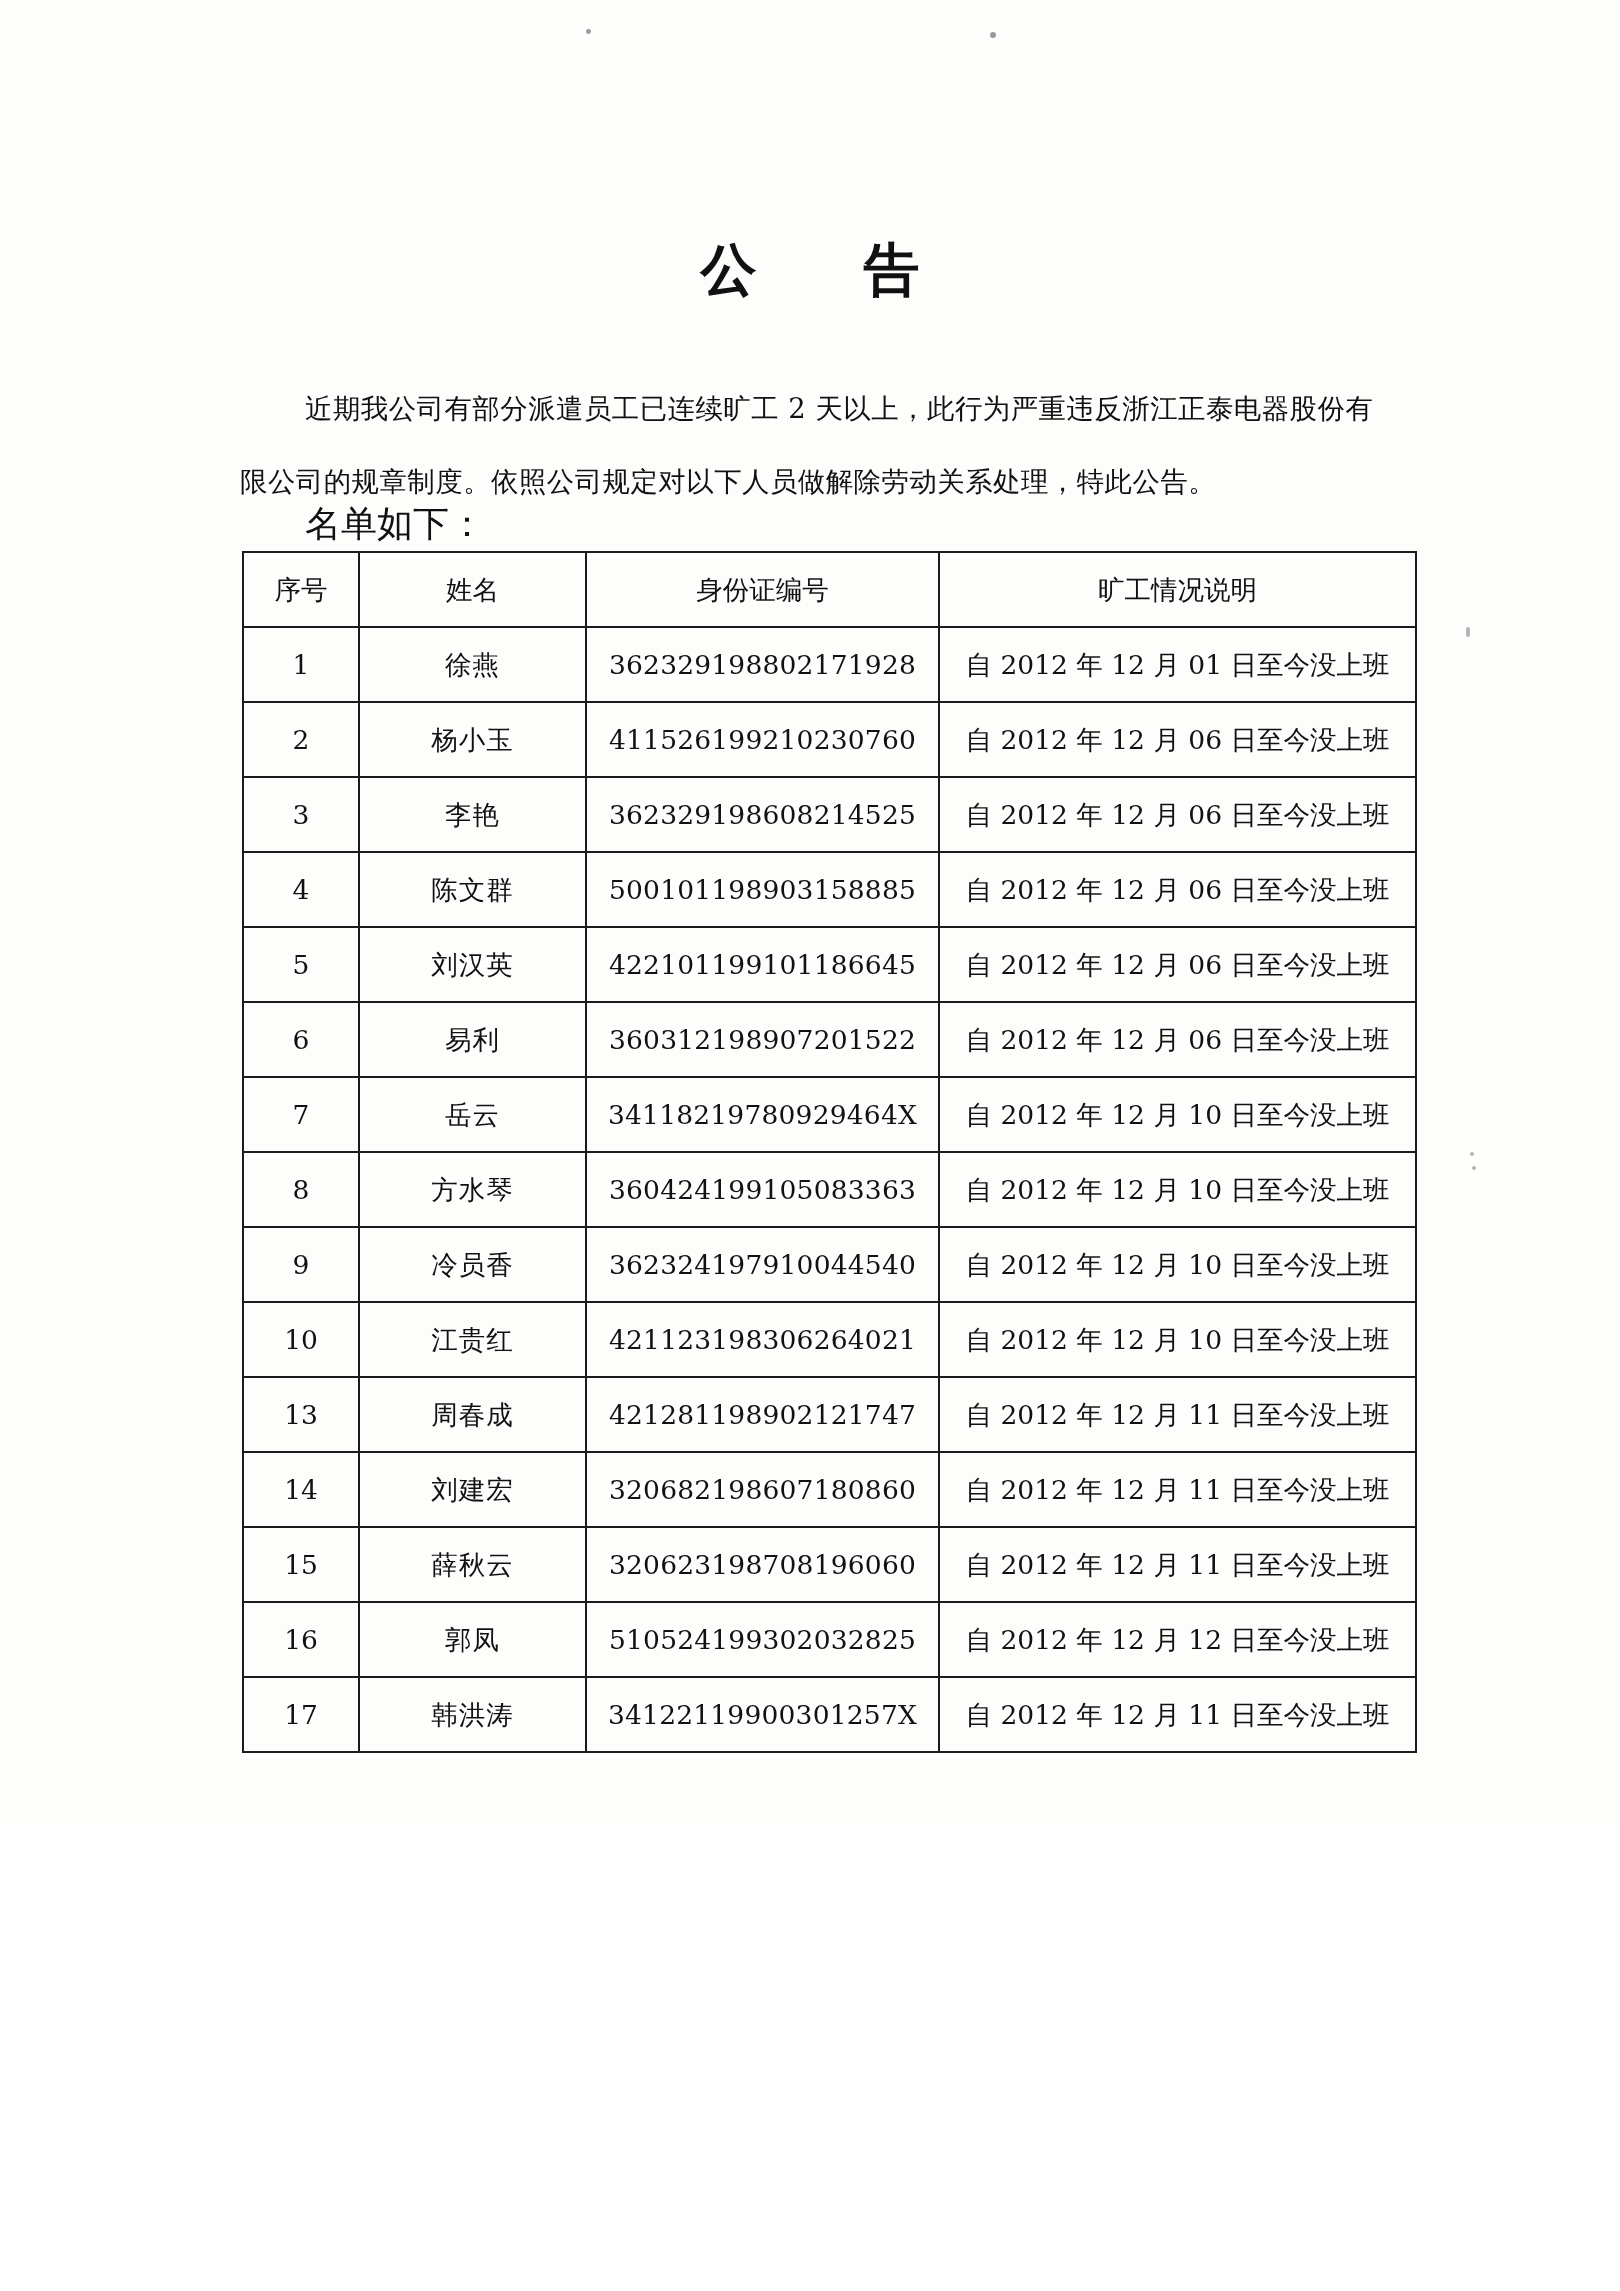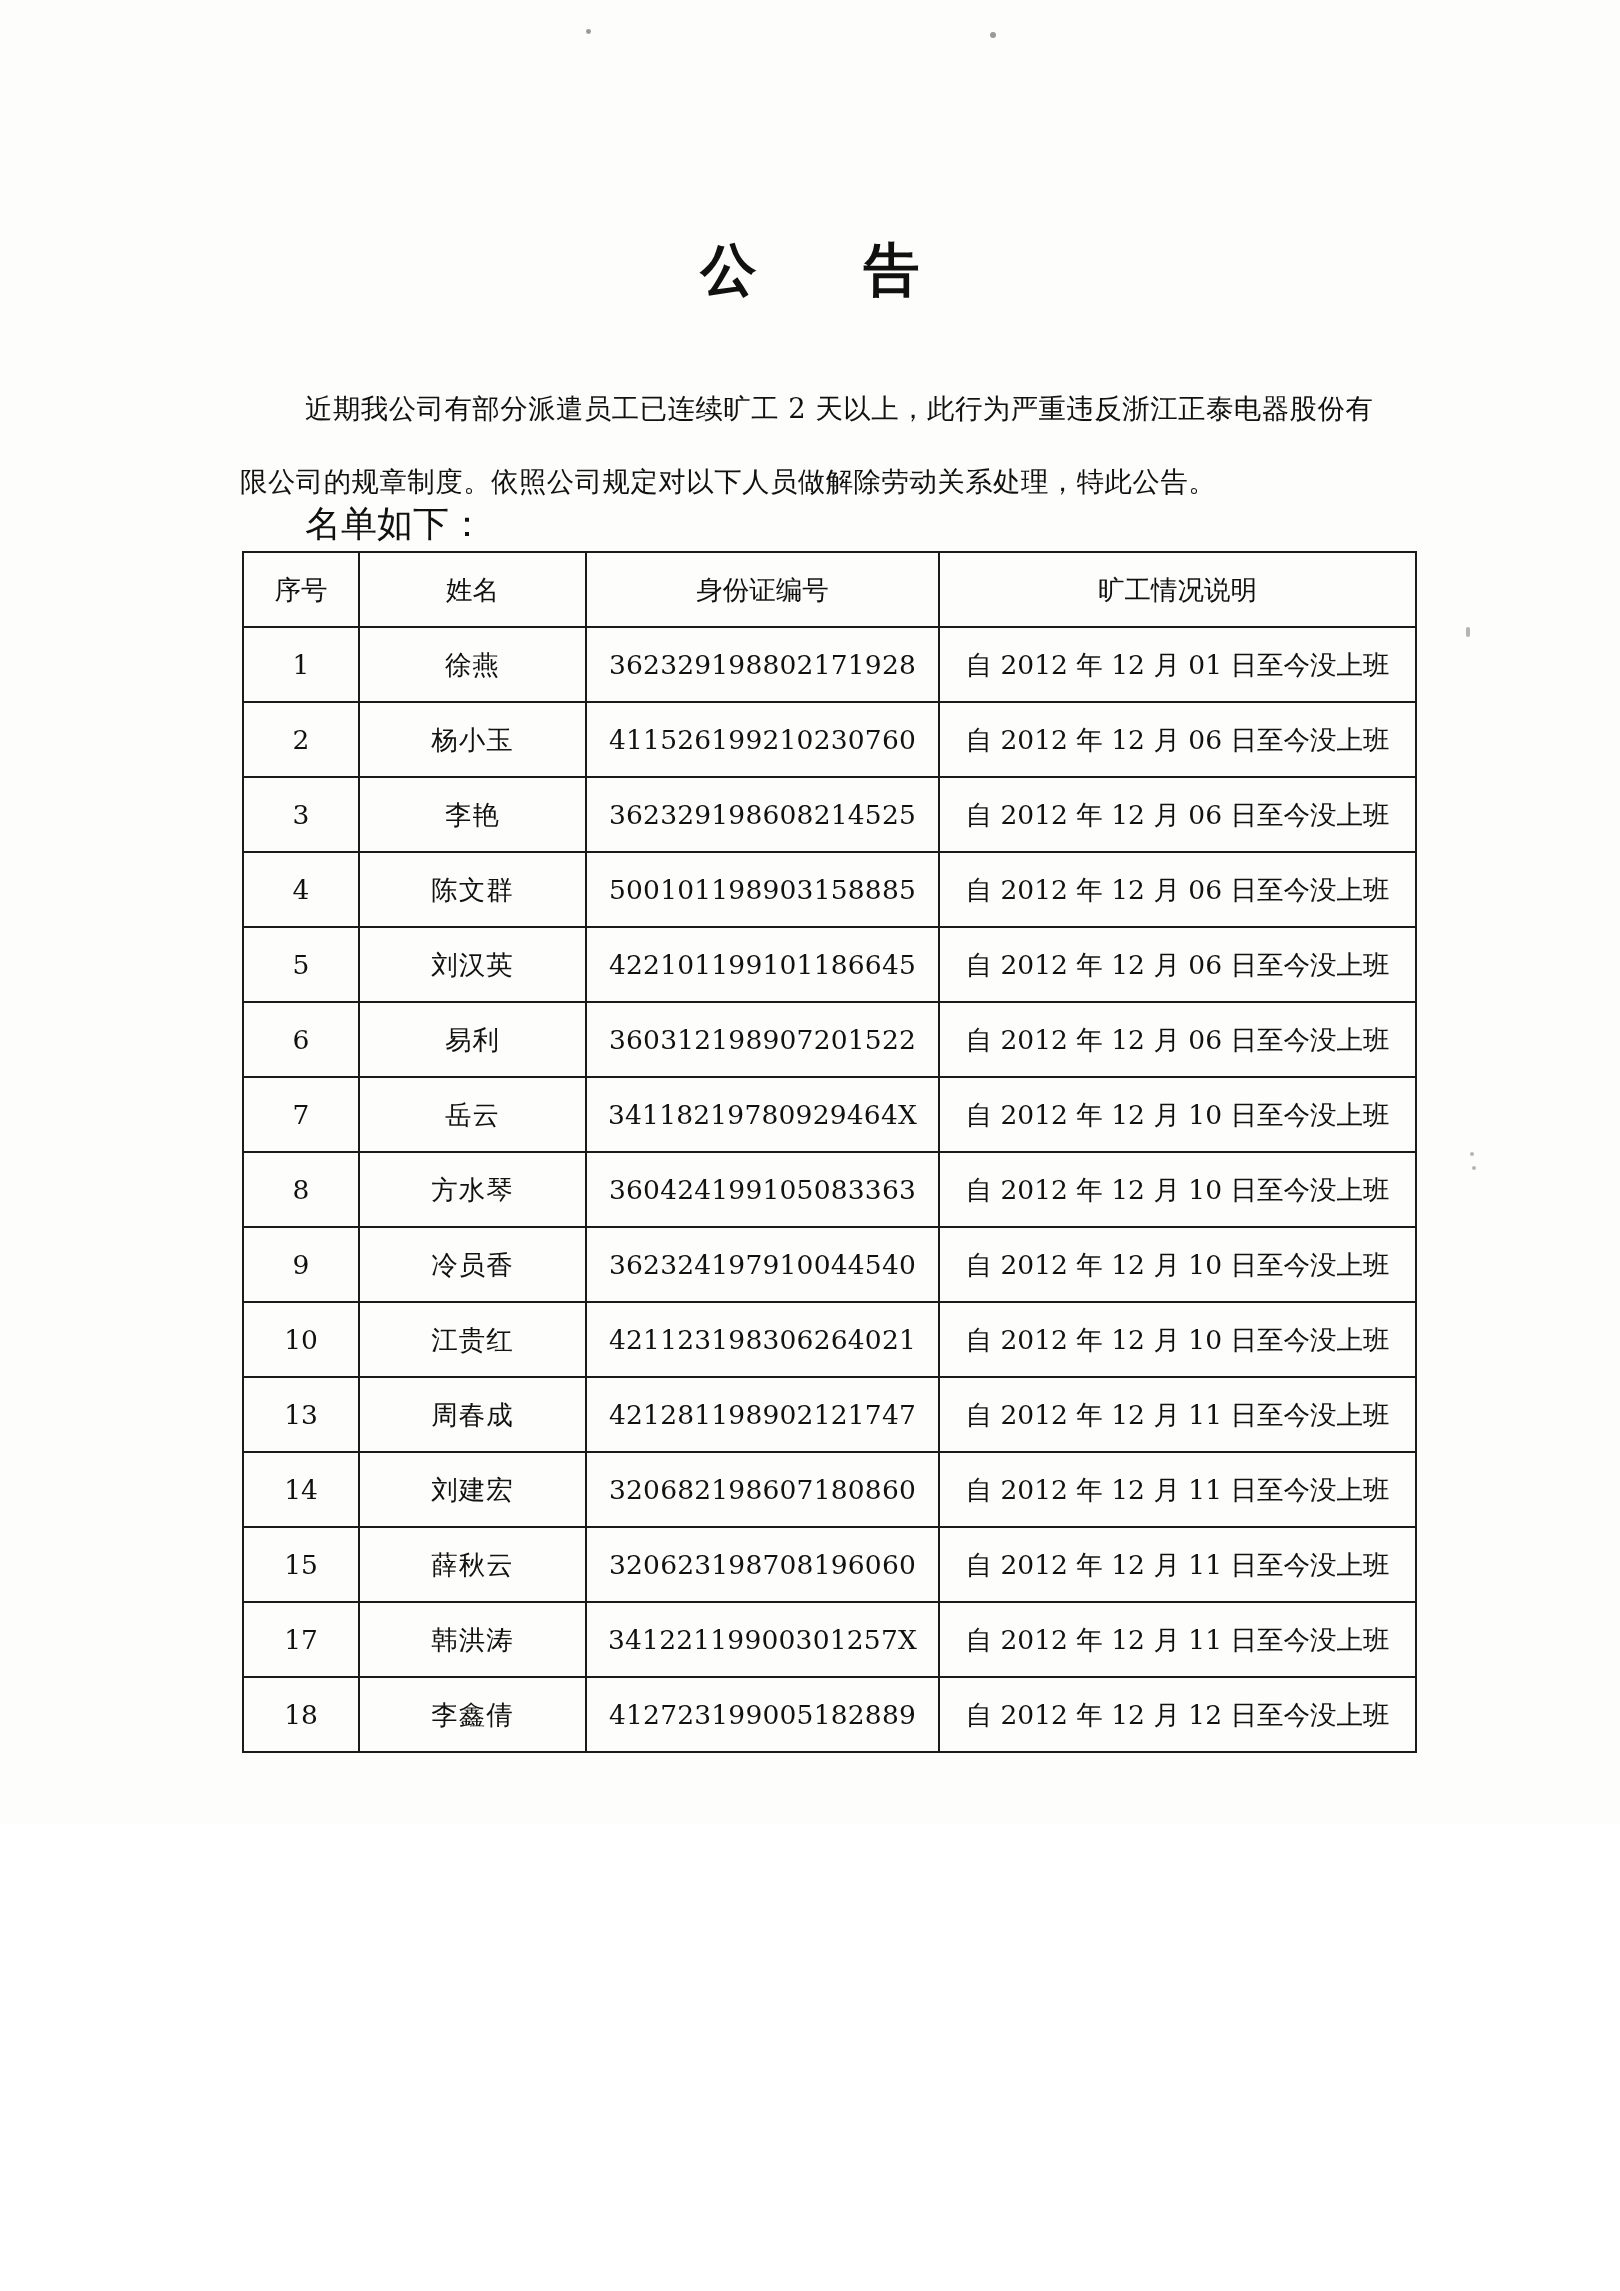--- a/index.html
+++ b/index.html
@@ -210,28 +210,28 @@
           <td class="idnum nowrap">320682198607180860</td>
           <td class="note nowrap">自 2012 年 12 月 11 日至今没上班</td>
         </tr>
         <tr>
           <td class="idx nowrap">15</td>
           <td class="name nowrap">薛秋云</td>
           <td class="idnum nowrap">320623198708196060</td>
           <td class="note nowrap">自 2012 年 12 月 11 日至今没上班</td>
         </tr>
         <tr>
+          <td class="idx nowrap">16</td>
+          <td class="name nowrap">郭凤</td>
+          <td class="idnum nowrap">510524199302032825</td>
+          <td class="note nowrap">自 2012 年 12 月 12 日至今没上班</td>
+        </tr>
+        <tr>
           <td class="idx nowrap">17</td>
           <td class="name nowrap">韩洪涛</td>
           <td class="idnum nowrap">34122119900301257X</td>
           <td class="note nowrap">自 2012 年 12 月 11 日至今没上班</td>
         </tr>
-        <tr>
-          <td class="idx nowrap">18</td>
-          <td class="name nowrap">李鑫倩</td>
-          <td class="idnum nowrap">412723199005182889</td>
-          <td class="note nowrap">自 2012 年 12 月 12 日至今没上班</td>
-        </tr>
       </tbody>
   </table>
 
 </div>
 
 
 </body></html>

